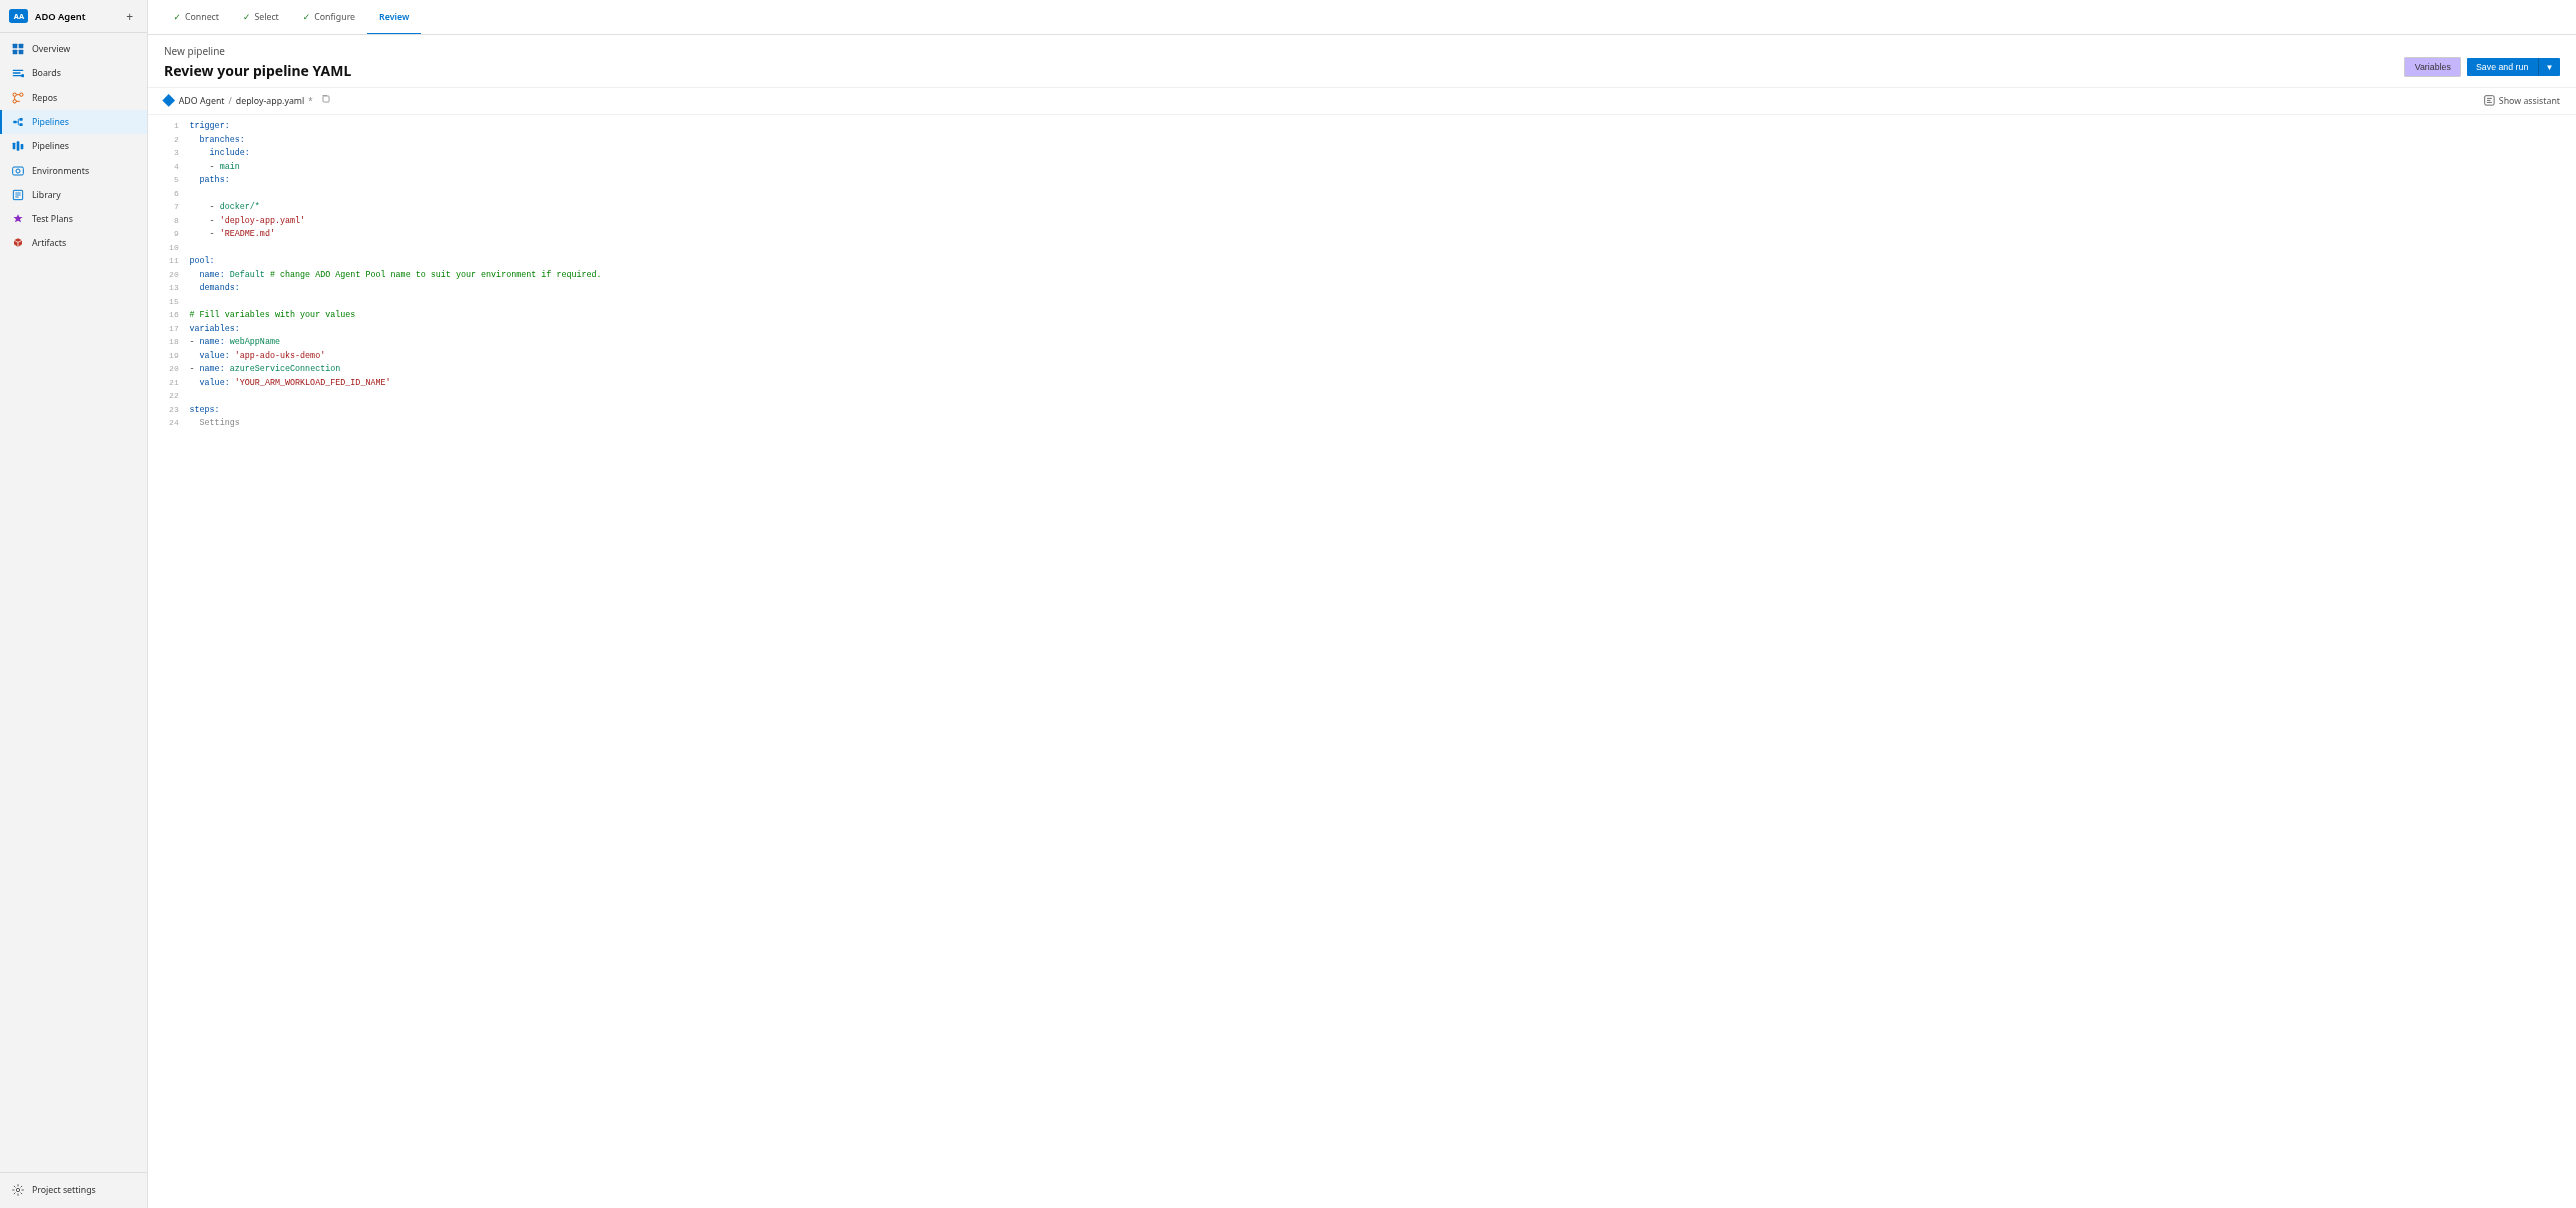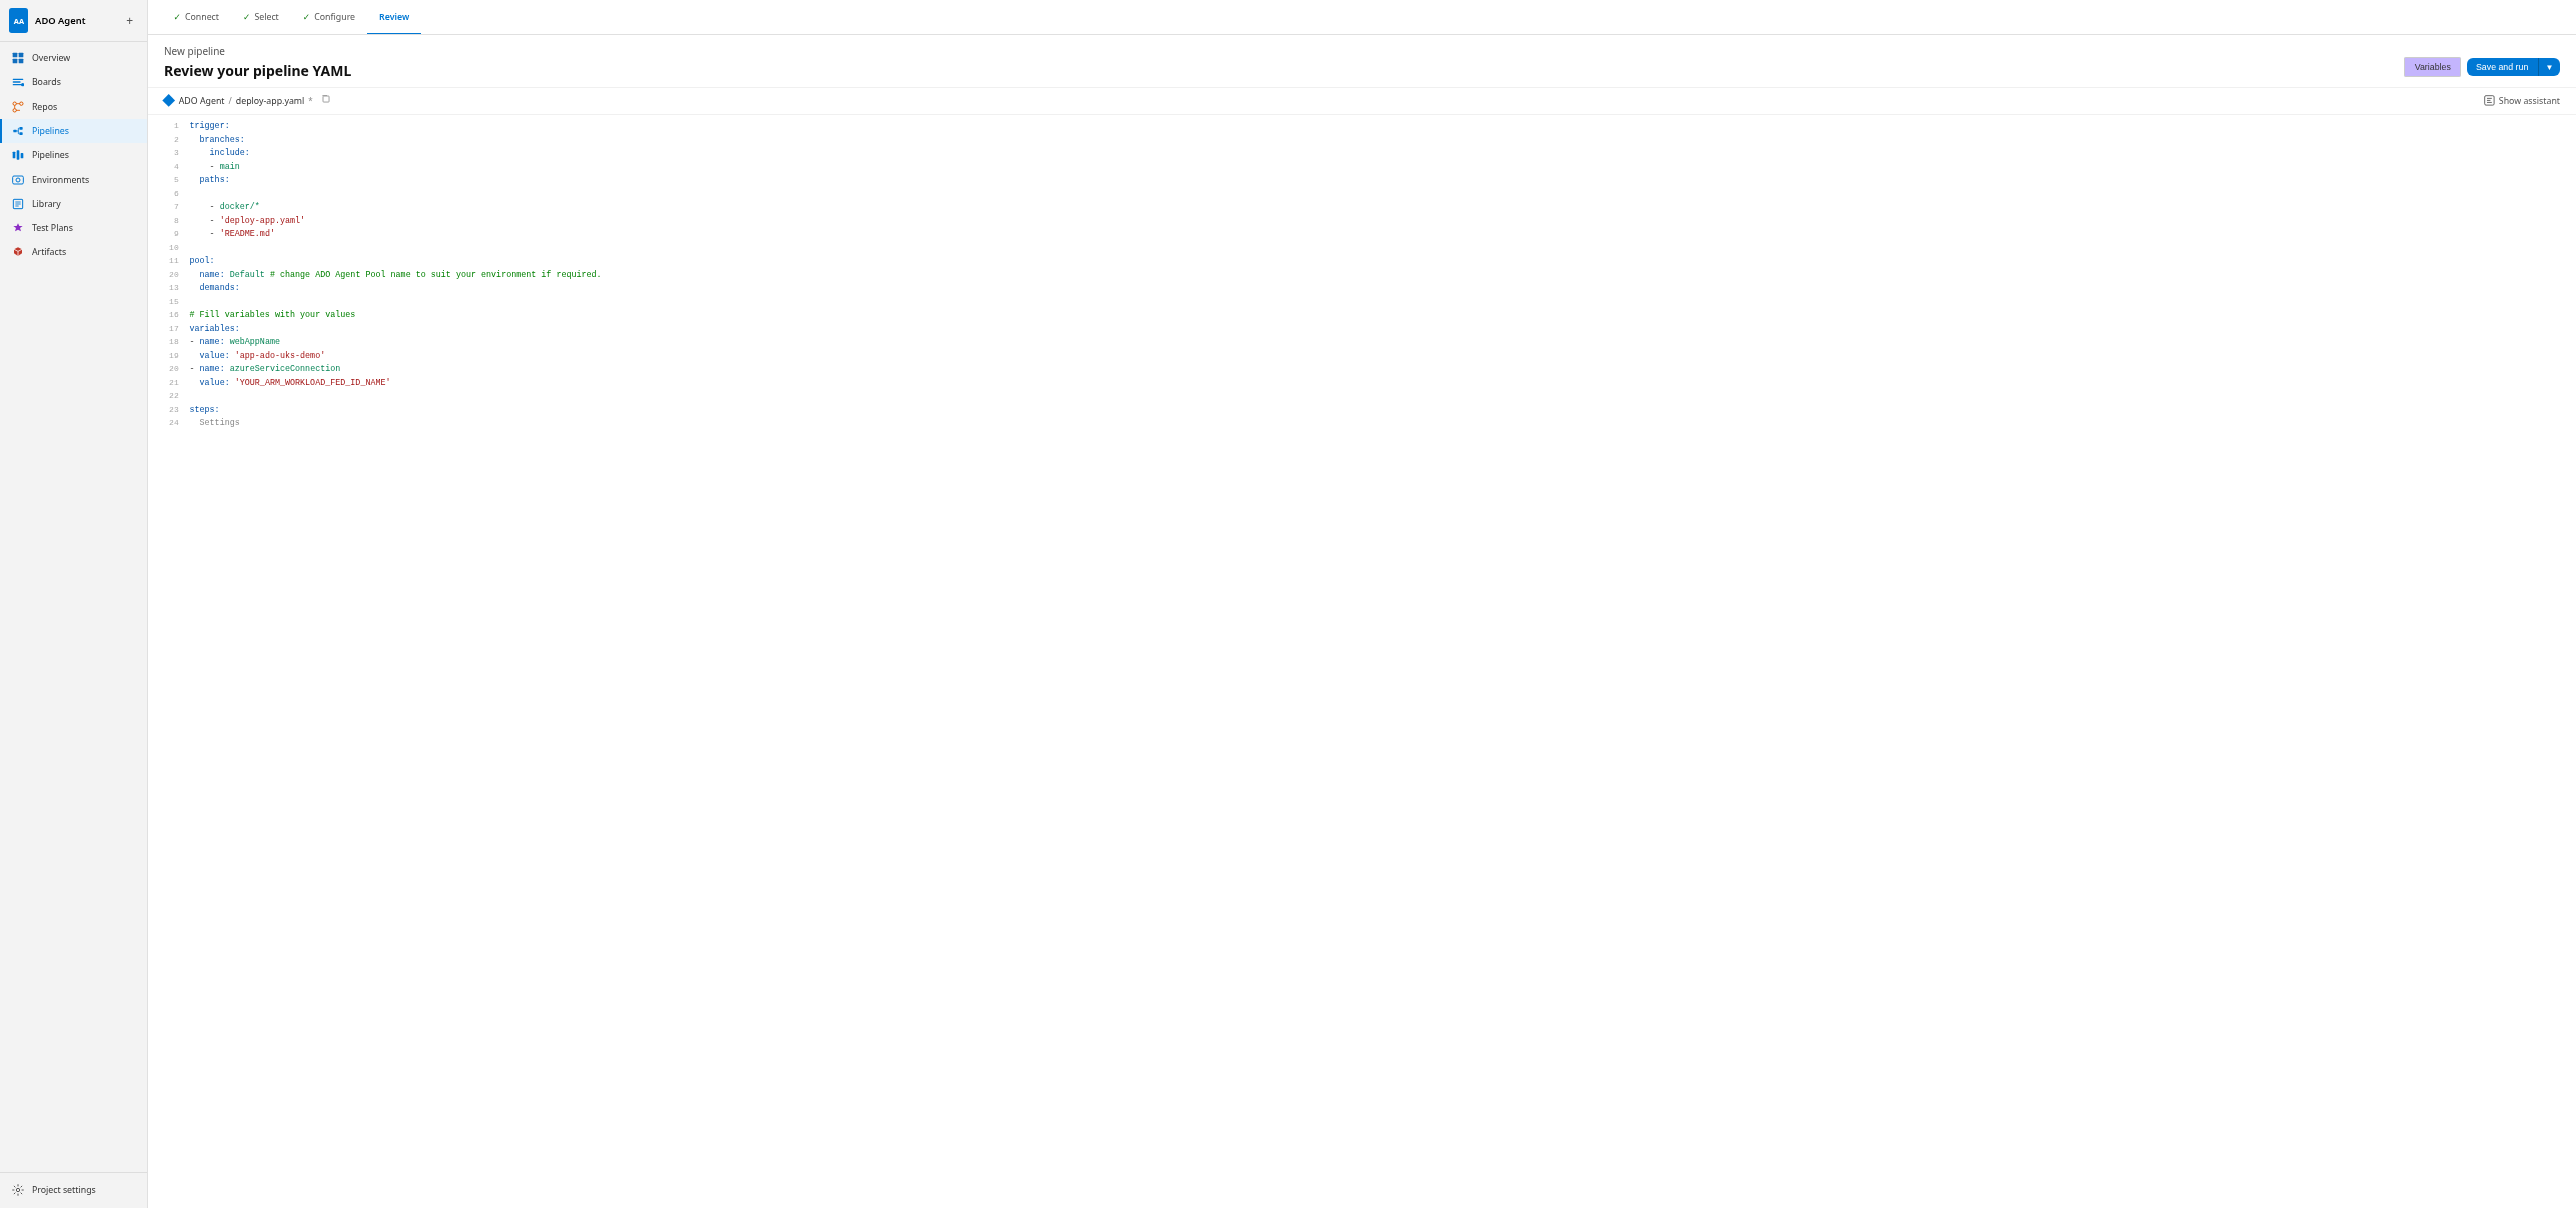--- a/index.html
+++ b/index.html
@@ -16,21 +16,21 @@
       height: 100vh;
     }
     .sidebar-header {
       display: flex;
       align-items: center;
       padding: 8px 9.4px;
       gap: 6.7px;
       border-bottom: 0.7px solid #ddd;
     }
     .sidebar-avatar {
-      width: 19px; height: 25px;
+      width: 19px; height: 14px;
       background: #0078d4;
       border-radius: 2.7px;
       color: #fff;
       display: flex; align-items: center; justify-content: center;
       font-weight: 700; font-size: 7.4px;
     }
     .sidebar-title {
       font-weight: 600; font-size: 9.4px; flex: 1;
     }
     .sidebar-add {
@@ -133,21 +133,21 @@
       padding: 4px 9.4px;
       border: 0.7px solid #ccc;
       background: #c4b5fd;
       border-radius: 1.3px;
       font-size: 8.8px;
       cursor: pointer;
       color: #333;
     }
     .btn-save-run {
       display: flex; align-items: stretch;
-      border-radius: 6px;
+      border-radius: 1px;
       overflow: hidden;
     }
     .btn-save-run-main {
       padding: 4px 9.4px;
       background: #0078d4;
       color: #fff;
       font-size: 8.8px;
       border: none;
       cursor: pointer;
       border-right: 0.7px solid #005fa3;

